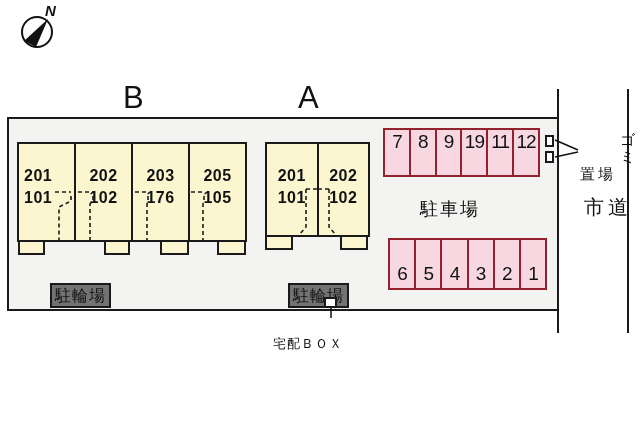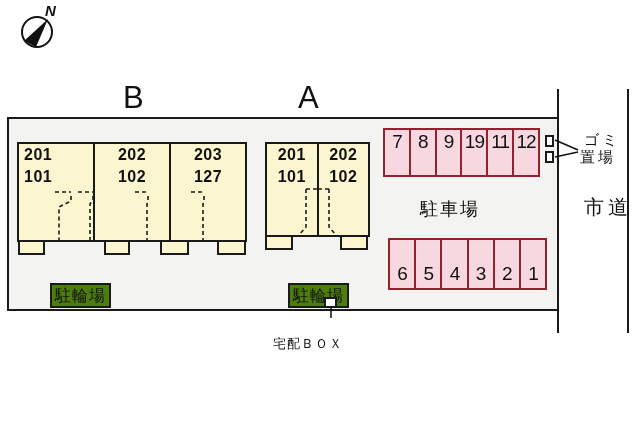--- a/index.html
+++ b/index.html
@@ -20,55 +20,55 @@
         background:var(--site-fill);box-sizing:border-box;}
   .road-line{width:2px;height:244px;top:89px;background:var(--line);}
   .rl1{left:557px;} .rl2{left:627px;}
   
   .bldg{display:flex;box-sizing:border-box;z-index:1;}
   .bldg-b{left:17px;top:142px;width:230px;height:100px;}
   .bldg-a{left:265px;top:142px;width:105px;height:95px;}
   .unit{flex:1;border:2px solid var(--line);background:var(--building-fill);
         box-sizing:border-box;}
   .unit+.unit{margin-left:-2px;}
-  .unit-nums{padding-top:0;text-align:center;font-size:16px;font-weight:600;
+  .unit-nums{padding-top:21px;text-align:center;font-size:16px;font-weight:600;
              line-height:22px;letter-spacing:0.5px;}
   .unit-nums span{display:block;}
   .nums-left{text-align:left;padding-left:5px;}
   .step{height:15px;border:2px solid var(--line);background:var(--building-fill);
         box-sizing:border-box;z-index:1;}
   
   .park-row{display:flex;border:2px solid var(--parking-border);
             background:var(--parking-fill);box-sizing:border-box;z-index:1;}
   .park-top{left:383px;top:128px;width:157px;height:49px;}
   .park-bottom{left:388px;top:238px;width:159px;height:52px;}
   .pcell{flex:1;display:flex;justify-content:center;font-size:19px;
          letter-spacing:-1px;color:#111;}
   .pcell+.pcell{border-left:2px solid var(--parking-border);}
   .park-top .pcell{align-items:flex-start;padding-top:1px;}
   .park-bottom .pcell{align-items:flex-end;padding-bottom:3px;}
   
   .bin{width:9px;height:12px;border:2px solid var(--line);background:#fff;
        box-sizing:border-box;z-index:2;}
   .bin1{left:545px;top:135px;} .bin2{left:545px;top:151px;}
-  .bike-box{border:2px solid var(--line);background:#4d7c0f;font-size:16px;
+  .bike-box{border:2px solid var(--line);background:#737373;font-size:16px;
             line-height:17px;padding:2px 3px;letter-spacing:1px;z-index:4;
             box-sizing:border-box;white-space:nowrap;}
   .bike-b{left:50px;top:283px;} .bike-a{left:288px;top:283px;}
   .delivery-sq{left:324px;top:297px;width:13px;height:11px;
                border:2px solid var(--line);background:#fff;box-sizing:border-box;z-index:5;}
   
   .lbl-bldg{font-size:31px;font-weight:400;z-index:4;}
   .lbl-b{left:123px;top:80px;} .lbl-a{left:298px;top:80px;}
   .lbl-parking{left:420px;top:197px;width:92px;text-align:left;font-size:18px;
                letter-spacing:2px;z-index:4;}
   .lbl-road{left:584px;top:194px;font-size:20px;letter-spacing:4px;z-index:4;font-family:Liberation Mono, monospace;}
   .lbl-garbage{left:580px;top:131px;font-size:15px;line-height:17px;
                letter-spacing:3px;z-index:4;}
-  .lbl-garbage .g1{padding-left:4px;}
+  .lbl-garbage .g1{padding-left:4px;margin-left:36px;}
   .lbl-delivery{left:273px;top:335px;font-size:13px;letter-spacing:1px;z-index:4;}
   .lbl-n{left:45px;top:2px;font-size:15px;font-style:italic;font-weight:700;z-index:4;}
   .overlay{position:absolute;left:0;top:0;width:640px;height:426px;
            pointer-events:none;z-index:3;}
 </style>
 </head>
 <body>
 
 <div class="canvas">
 
@@ -90,21 +90,27 @@
     </div>
     <div class="unit">
       <div class="unit-nums">
         <span>202</span>
         <span>102</span>
       </div>
     </div>
     <div class="unit">
       <div class="unit-nums">
         <span>203</span>
-        <span>127</span>
+        <span>176</span>
+      </div>
+    </div>
+    <div class="unit">
+      <div class="unit-nums">
+        <span>205</span>
+        <span>105</span>
       </div>
     </div>
   </div>
   <div class="abs step" style="left:18px;top:240px;width:27px;"></div>
   <div class="abs step" style="left:104px;top:240px;width:26px;"></div>
   <div class="abs step" style="left:160px;top:240px;width:29px;"></div>
   <div class="abs step" style="left:217px;top:240px;width:29px;"></div>
 
   <div class="abs bldg bldg-a">
     <div class="unit">

